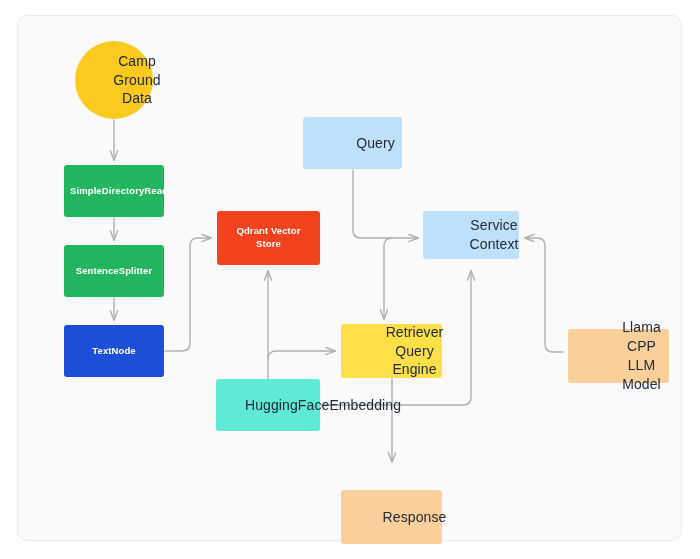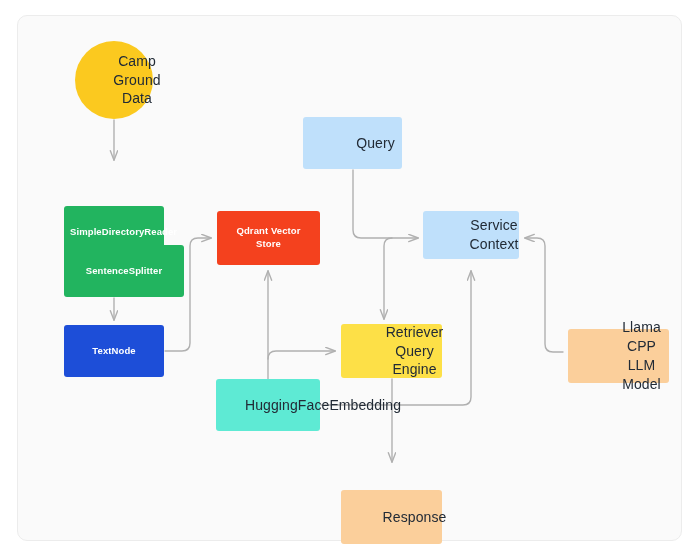--- a/index.html
+++ b/index.html
@@ -76,24 +76,24 @@
         <path d="M392,238 Q384,238 384,246 L384,319" marker-end="url(#arrow)"></path>
         <path d="M563,352 L553,352 Q545,352 545,344 L545,246 Q545,238 537,238 L525,238" marker-end="url(#arrow)"></path>
         <path d="M392,379 L392,462" marker-end="url(#arrow)"></path>
       </g>
   </svg>
 
   <div id="nodes-layer">
       <div class="node circle" style="left: 75px; top: 41px; width: 78px; height: 78px; background: rgb(251, 201, 31);">
         <span class="n-dark">Camp Ground Data</span>
       </div>
-      <div class="node" style="left: 64px; top: 165px; width: 100px; height: 52px; background: rgb(34, 180, 95); margin-top: 41px;">
+      <div class="node" style="left: 64px; top: 165px; width: 100px; height: 52px; background: rgb(34, 180, 95);">
         <span class="n-white">SimpleDirectoryReader</span>
       </div>
-      <div class="node" style="left: 64px; top: 245px; width: 120px; height: 52px; background: rgb(34, 180, 95);">
+      <div class="node" style="left: 64px; top: 245px; width: 100px; height: 52px; background: rgb(34, 180, 95);">
         <span class="n-white">SentenceSplitter</span>
       </div>
       <div class="node" style="left: 64px; top: 325px; width: 100px; height: 52px; background: #1d4ed8;">
         <span class="n-white">TextNode</span>
       </div>
       <div class="node" style="left: 217px; top: 211px; width: 103px; height: 54px; background: rgb(244, 65, 30);">
         <span class="n-white">Qdrant Vector Store</span>
       </div>
       <div class="node" style="left: 303px; top: 117px; width: 99px; height: 52px; background: rgb(191, 224, 251);">
         <span class="n-dark">Query</span>

